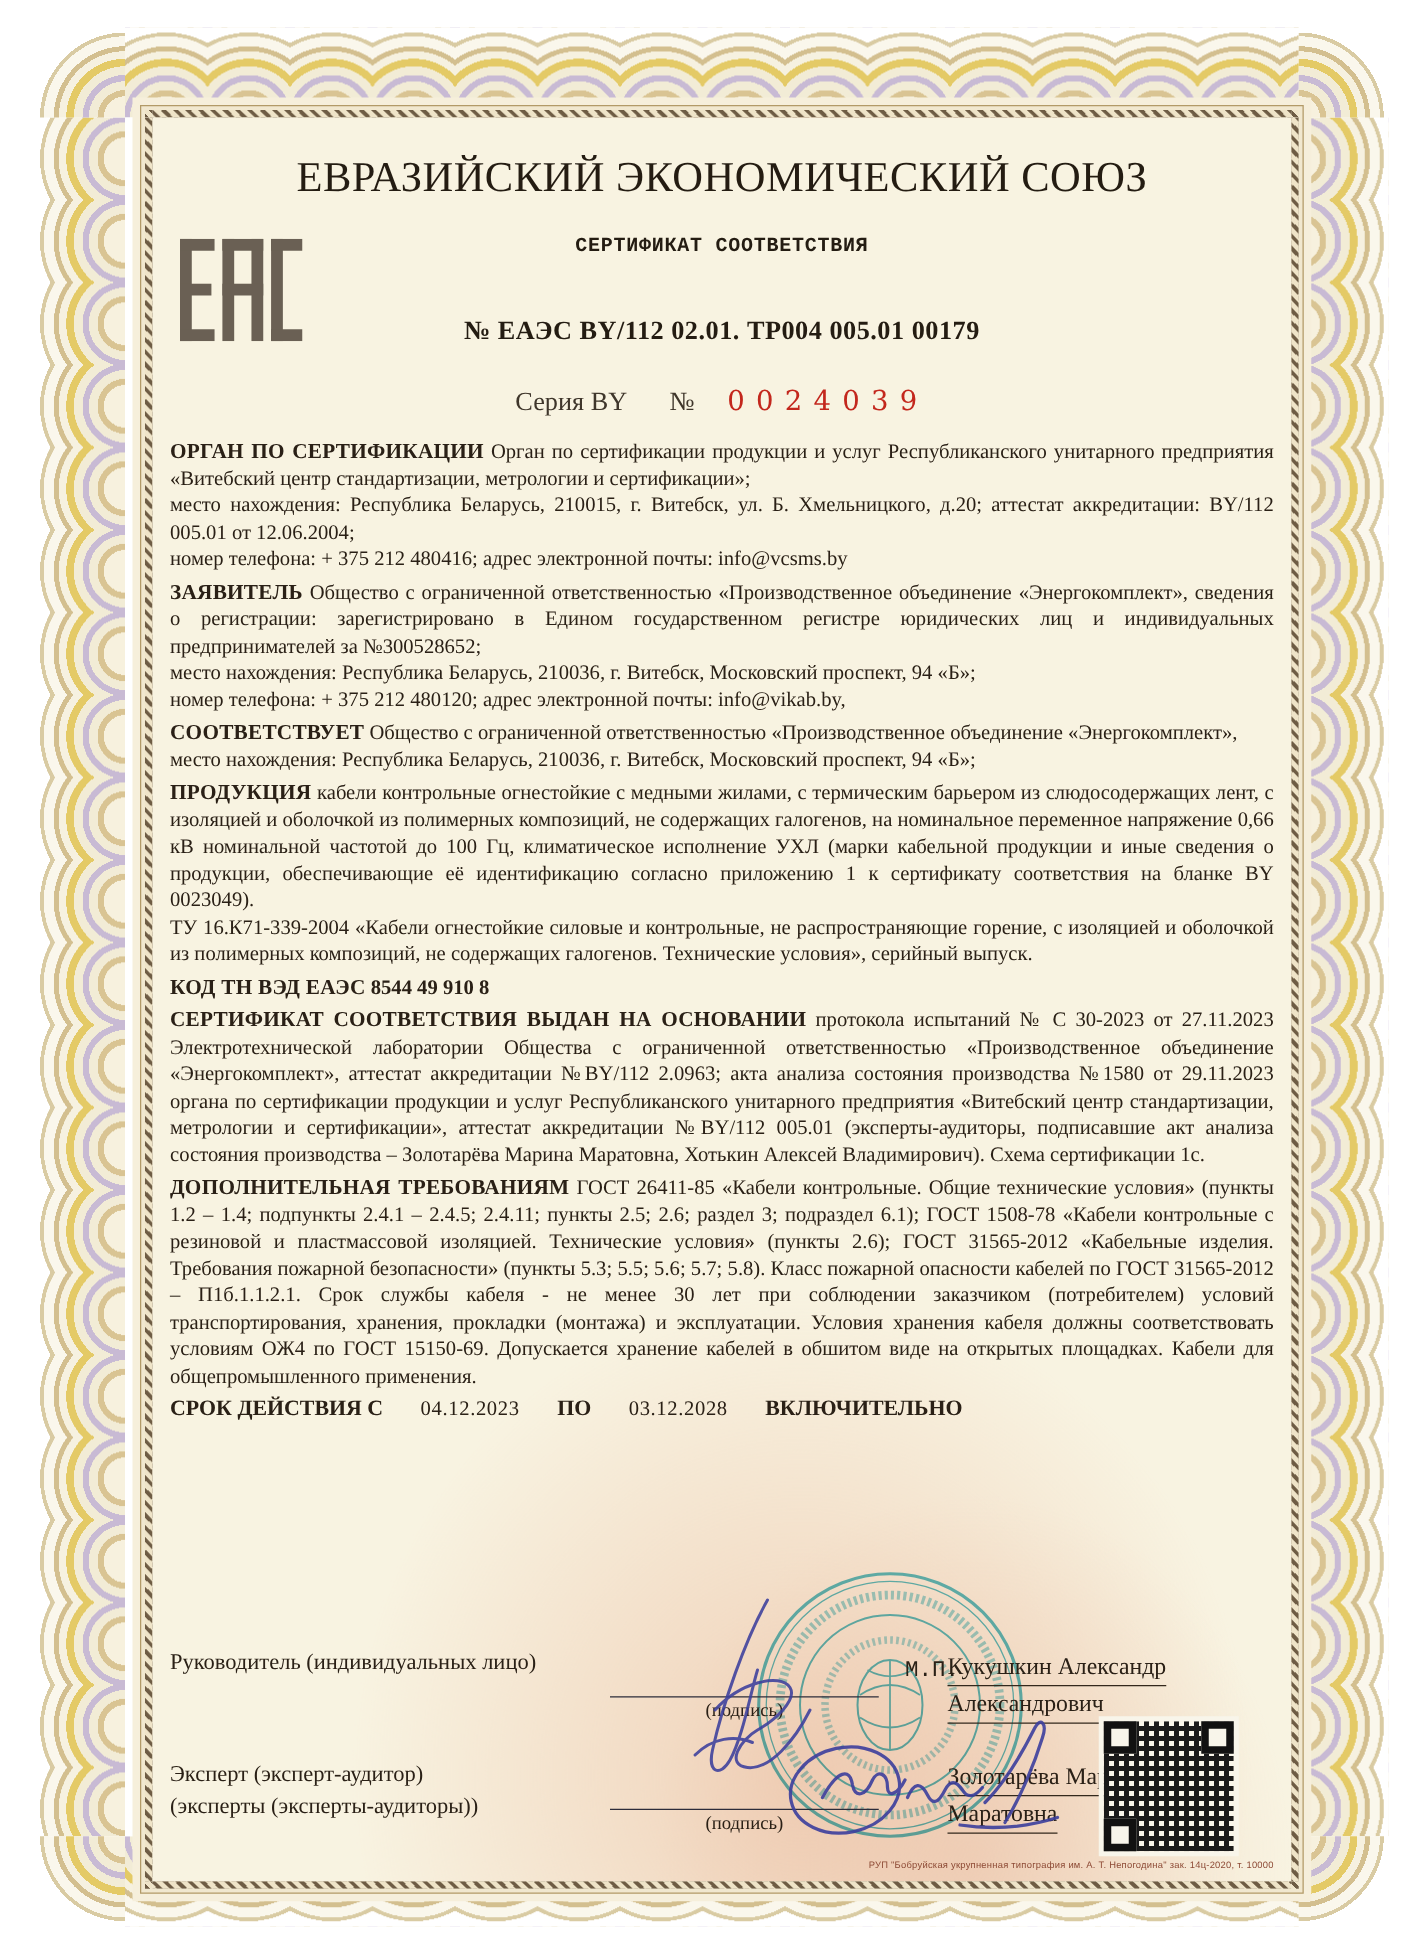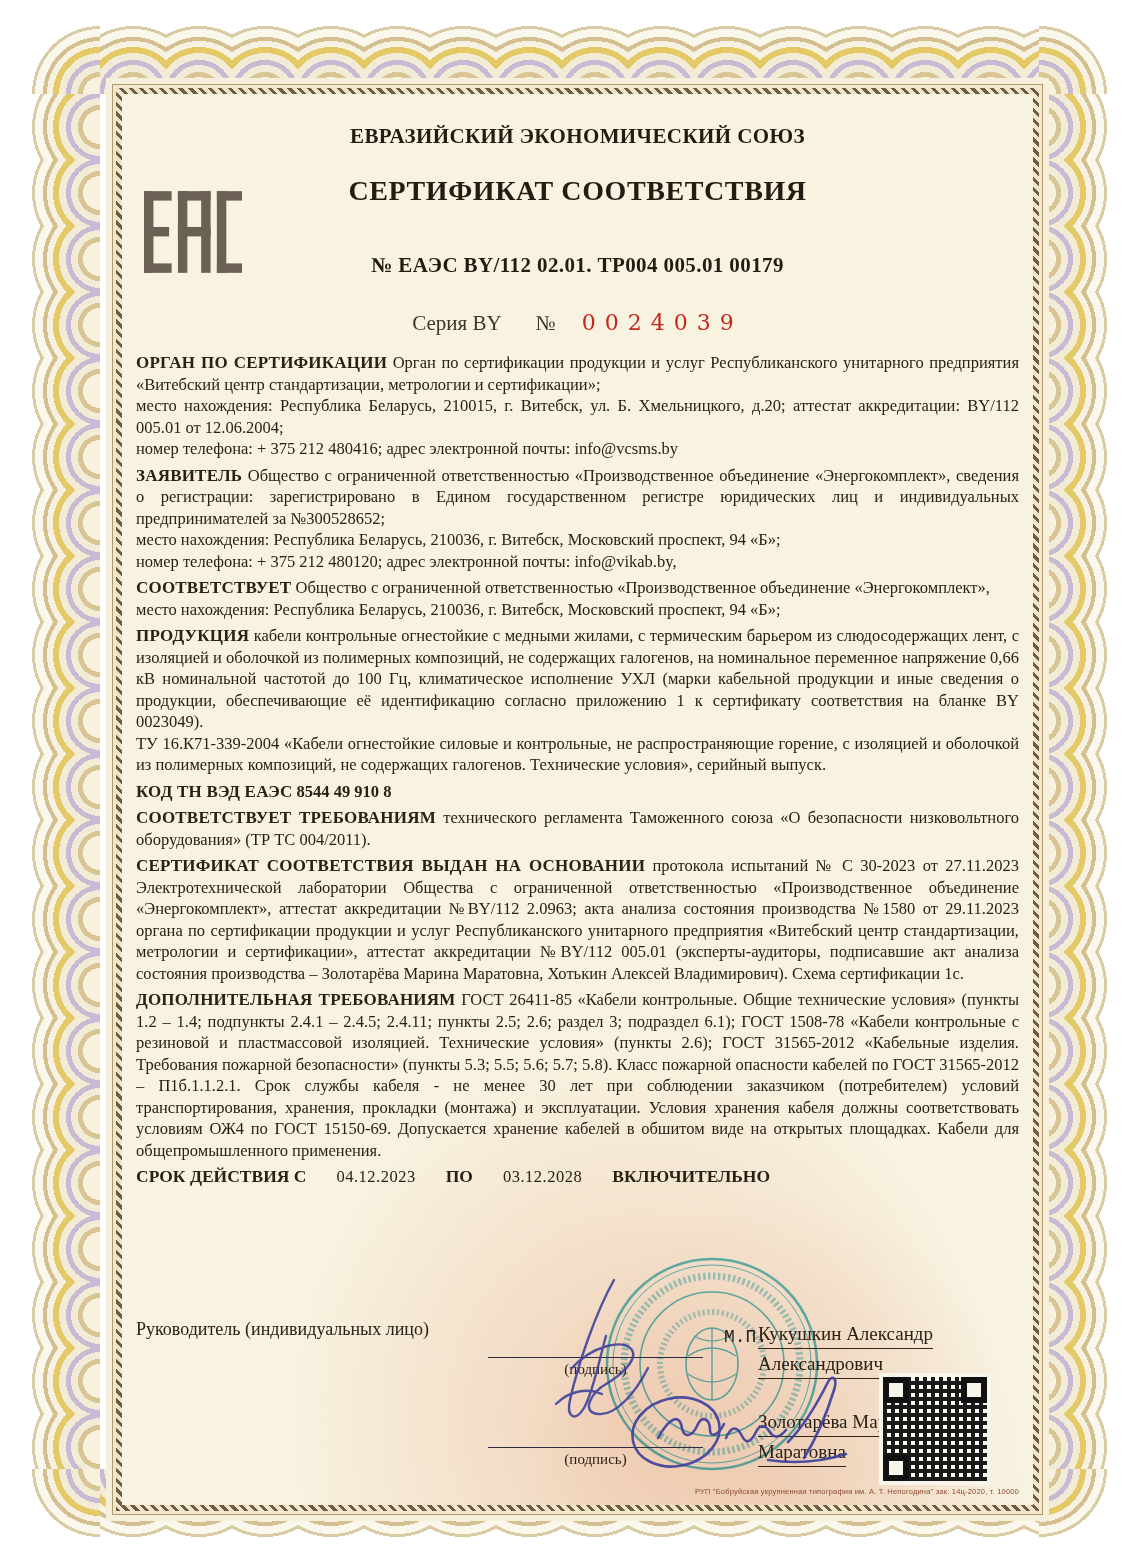--- a/index.html
+++ b/index.html
@@ -37,22 +37,22 @@
       radial-gradient(55% 38% at 57% 94%, rgba(233,180,150,.55), rgba(233,180,150,0) 72%),
       radial-gradient(40% 30% at 72% 99%, rgba(228,168,140,.35), rgba(228,168,140,0) 70%),
       #f8f3e1;
     overflow:hidden;
   }
   .inner{position:relative;padding:14px 14px 0 14px;height:100%;box-sizing:border-box;}
 
   
   .eac{position:absolute;left:22px;top:72px;width:98px;height:132px;}
   .hdr{text-align:center;}
-  .union{font-size:21px;font-weight:bold;color:#241c12;letter-spacing:.4px;margin:16px 0 0 0;}
-  .dtitle{font-size:28px;font-weight:bold;color:#241c12;letter-spacing:.6px;margin:26px 0 0 0;}
+  .union{font-size:34px;font-weight:normal;color:#241c12;letter-spacing:.4px;margin:16px 0 0 0;}
+  .dtitle{font-size:16px;font-weight:bold;color:#241c12;letter-spacing:.6px;margin:26px 0 0 0;font-family:Liberation Mono, monospace;}
   .certno{font-size:21px;font-weight:bold;color:#241c12;margin:46px 0 0 0;letter-spacing:.4px;}
   .series{font-size:21px;color:#3f362b;margin:32px 0 0 0;}
   .series .nsign{margin:0 26px 0 34px;}
   .serial{color:#c3271d;font-family:"DejaVu Serif", serif;font-size:22px;letter-spacing:9px;font-weight:500;}
 
   
   .bodytxt{margin-top:16px;}
   .sec{font-size:16.5px;line-height:21.5px;text-align:justify;margin:0 0 5px 0;}
   .sec .lead{font-weight:bold;font-size:17px;letter-spacing:.2px;margin-top:20px;}
   .blk{display:block;}
@@ -147,24 +147,20 @@
       <p class="sec">
         <b class="lead">ПРОДУКЦИЯ</b>
         <span>кабели контрольные огнестойкие с медными жилами, с термическим барьером из слюдосодержащих лент, с изоляцией и оболочкой из полимерных композиций, не содержащих галогенов, на номинальное переменное напряжение 0,66 кВ номинальной частотой до 100 Гц, климатическое исполнение УХЛ (марки кабельной продукции и иные сведения о продукции, обеспечивающие её идентификацию согласно приложению 1 к сертификату соответствия на бланке BY 0023049).</span>
         <span class="blk">ТУ 16.К71-339-2004 «Кабели огнестойкие силовые и контрольные, не распространяющие горение, с изоляцией и оболочкой из полимерных композиций, не содержащих галогенов. Технические условия», серийный выпуск.</span>
       </p>
       <p class="sec">
         <b class="lead">КОД ТН ВЭД ЕАЭС</b>
         <b>8544 49 910 8</b>
       </p>
       <p class="sec">
-        <b class="lead">СООТВЕТСТВУЕТ ТРЕБОВАНИЯМ</b>
-        <span>технического регламента Таможенного союза «О безопасности низковольтного оборудования» (ТР ТС 004/2011).</span>
-      </p>
-      <p class="sec">
         <b class="lead">СЕРТИФИКАТ СООТВЕТСТВИЯ ВЫДАН НА ОСНОВАНИИ</b>
         <span>протокола испытаний № С 30-2023 от 27.11.2023 Электротехнической лаборатории Общества с ограниченной ответственностью «Производственное объединение «Энергокомплект», аттестат аккредитации №BY/112 2.0963; акта анализа состояния производства №1580 от 29.11.2023 органа по сертификации продукции и услуг Республиканского унитарного предприятия «Витебский центр стандартизации, метрологии и сертификации», аттестат аккредитации №BY/112 005.01 (эксперты-аудиторы, подписавшие акт анализа состояния производства – Золотарёва Марина Маратовна, Хотькин Алексей Владимирович). Схема сертификации 1с.</span>
       </p>
       <p class="sec">
         <b class="lead">ДОПОЛНИТЕЛЬНАЯ ТРЕБОВАНИЯМ</b>
         <span>ГОСТ 26411-85 «Кабели контрольные. Общие технические условия» (пункты 1.2 – 1.4; подпункты 2.4.1 – 2.4.5; 2.4.11; пункты 2.5; 2.6; раздел 3; подраздел 6.1); ГОСТ 1508-78 «Кабели контрольные с резиновой и пластмассовой изоляцией. Технические условия» (пункты 2.6); ГОСТ 31565-2012 «Кабельные изделия. Требования пожарной безопасности» (пункты 5.3; 5.5; 5.6; 5.7; 5.8). Класс пожарной опасности кабелей по ГОСТ 31565-2012 – П1б.1.1.2.1. Срок службы кабеля - не менее 30 лет при соблюдении заказчиком (потребителем) условий транспортирования, хранения, прокладки (монтажа) и эксплуатации. Условия хранения кабеля должны соответствовать условиям ОЖ4 по ГОСТ 15150-69. Допускается хранение кабелей в обшитом виде на открытых площадках. Кабели для общепромышленного применения.</span>
       </p>
       <p class="sec validity">
         <b>СРОК ДЕЙСТВИЯ С</b><span class="vd">04.12.2023</span><b>ПО</b><span class="vd">03.12.2028</span><b>ВКЛЮЧИТЕЛЬНО</b>
       </p>
@@ -190,20 +186,24 @@
         <span class="blk">Руководитель (индивидуальных лицо)</span>
       </div>
       <div class="sline sline1"></div>
       <div class="scap">(подпись)</div>
       <div class="mp">М.П.</div>
       <div class="names nm1">
         <span>Кукушкин Александр</span><br>
         <span>Александрович</span>
       </div>
 
+      <div class="lbl lbl2">
+        <span class="blk">Эксперт  (эксперт-аудитор)</span>
+        <span class="blk">(эксперты (эксперты-аудиторы))</span>
+      </div>
       <div class="sline sline2"></div>
       <div class="scap scap2">(подпись)</div>
       <div class="names nm2">
         <span>Золотарёва Марина</span><br>
         <span>Маратовна</span>
       </div>
 
       <div class="qr">
         <div class="qf a"></div>
         <div class="qf b"></div>

